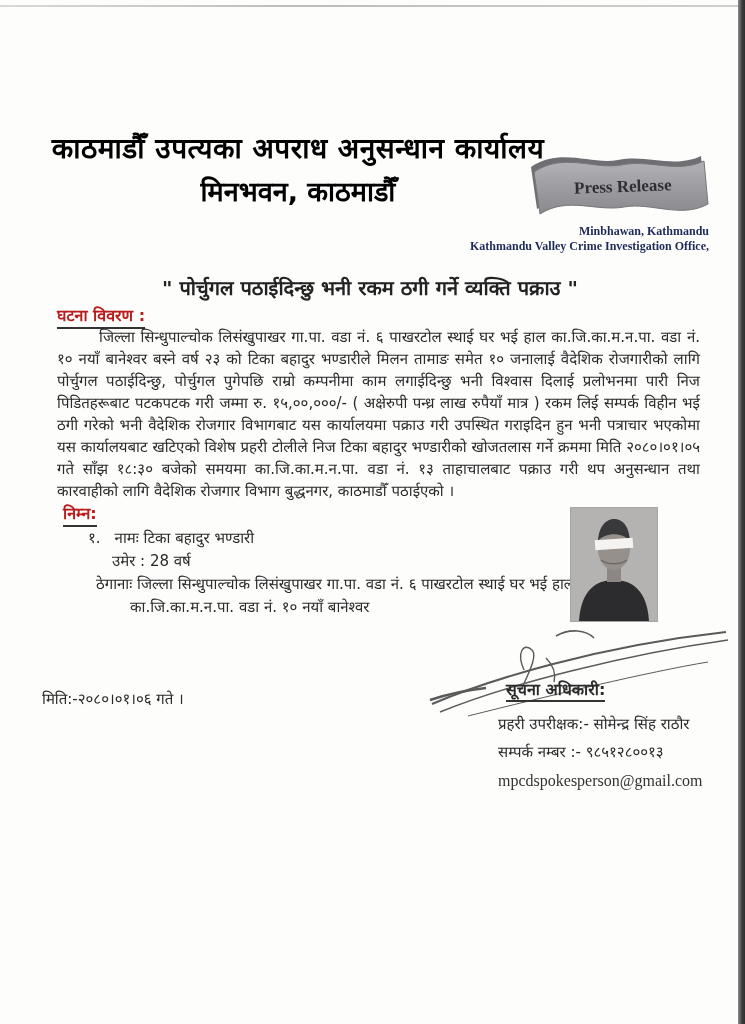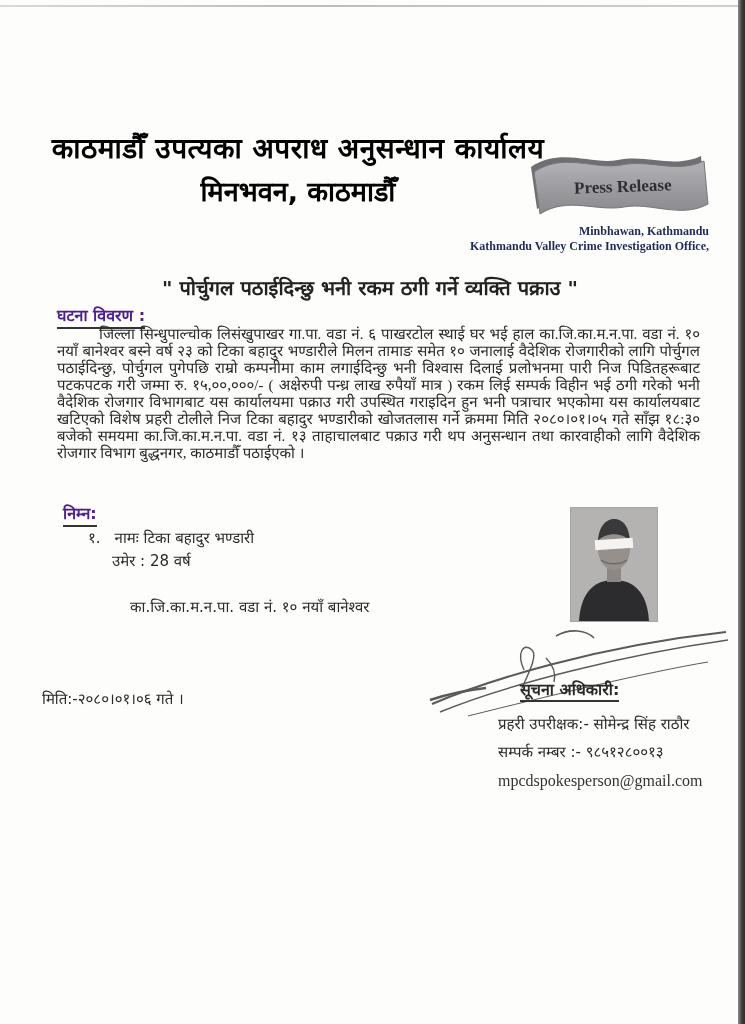--- a/index.html
+++ b/index.html
@@ -68,36 +68,35 @@
     width: 660px;
     text-align: center;
     font-weight: bold;
     font-size: 20px;
     color: #222;
   }
   .section-heading {
     position: absolute;
     font-weight: bold;
     font-size: 16px;
-    color: #4c1d95;
+    color: #b91c1c;
     border-bottom: 2px solid #333;
     padding-bottom: 1px;
   }
   .incident-heading { top: 304px; left: 57px; }
   .incident-body {
     position: absolute;
     top: 326px; left: 57px;
     width: 643px;
     font-size: 15px;
-    line-height: 17px;
+    line-height: 22px;
     text-align: justify;
     text-indent: 42px;
     color: #2a2a2a;
     margin: 0;
-    font-family: Liberation Serif, serif;
   }
   .details-heading { top: 502px; left: 63px; }
   .detail-line {
     position: absolute;
     font-size: 15px;
     color: #2a2a2a;
     white-space: nowrap;
   }
   .d-name { top: 527px; left: 88px; }
   .d-age { top: 550px; left: 112px; }
@@ -122,21 +121,21 @@
     top: 678px; left: 498px;
     width: 235px;
     font-size: 15px;
     color: #2a2a2a;
   }
   .officer-block .officer-heading {
     display: inline-block;
     font-weight: bold;
     font-size: 16px;
     border-bottom: 2px solid #333;
-    margin-left: 22px;
+    margin-left: 8px;
     margin-bottom: 8px;
   }
   .officer-block .row { line-height: 28px; white-space: nowrap; }
   .officer-block .email-row {
     font-family: "Liberation Serif", "DejaVu Serif", serif;
     font-size: 16px;
     line-height: 30px;
     color: #333;
   }
   .date-line {
@@ -194,20 +193,21 @@
   <div class="section-heading incident-heading">घटना विवरण :</div>
 
   <p class="incident-body">जिल्ला सिन्धुपाल्चोक लिसंखुपाखर गा.पा. वडा नं. ६ पाखरटोल स्थाई घर भई हाल का.जि.का.म.न.पा. वडा नं. १० नयाँ बानेश्वर बस्ने वर्ष २३ को टिका बहादुर भण्डारीले मिलन तामाङ समेत १० जनालाई वैदेशिक रोजगारीको लागि पोर्चुगल पठाईदिन्छु, पोर्चुगल पुगेपछि राम्रो कम्पनीमा काम लगाईदिन्छु भनी विश्वास दिलाई प्रलोभनमा पारी निज पिडितहरूबाट पटकपटक गरी जम्मा रु. १५,००,०००/- ( अक्षेरुपी पन्ध्र लाख रुपैयाँ मात्र ) रकम लिई सम्पर्क विहीन भई ठगी गरेको भनी वैदेशिक रोजगार विभागबाट यस कार्यालयमा पक्राउ गरी उपस्थित गराइदिन हुन भनी पत्राचार भएकोमा यस कार्यालयबाट खटिएको विशेष प्रहरी टोलीले निज टिका बहादुर भण्डारीको खोजतलास गर्ने क्रममा मिति २०८०।०१।०५ गते साँझ १८:३० बजेको समयमा का.जि.का.म.न.पा. वडा नं. १३ ताहाचालबाट पक्राउ गरी  थप अनुसन्धान तथा कारवाहीको लागि वैदेशिक रोजगार विभाग बुद्धनगर, काठमाडौँ पठाईएको ।</p>
 
   <div class="section-heading details-heading">निम्न:</div>
 
   <div class="detail-line d-name">
     <span class="item-num">१.</span><span>नामः टिका बहादुर भण्डारी</span>
   </div>
   <div class="detail-line d-age">उमेर : 28 वर्ष</div>
+  <div class="detail-line d-addr1">ठेगानाः जिल्ला सिन्धुपाल्चोक लिसंखुपाखर गा.पा. वडा नं. ६ पाखरटोल स्थाई घर भई हाल</div>
   <div class="detail-line d-addr2">का.जि.का.म.न.पा. वडा नं. १० नयाँ बानेश्वर</div>
 
   <div class="suspect-photo">
     <svg width="86" height="113" viewBox="0 0 86 113">
       <rect x="0" y="0" width="86" height="113" fill="#b5b3b1"></rect>
       <path d="M8,113 C10,82 25,72 43,72 C61,72 76,82 78,113 Z" fill="#2c2c2e"></path>
       <rect x="36" y="58" width="14" height="16" fill="#8d8784"></rect>
       <ellipse cx="43" cy="41" rx="16" ry="21" fill="#96908c"></ellipse>
       <path d="M27,33 C28,17 36,11 43,11 C51,11 58,17 59,33 C52,24 34,24 27,33 Z" fill="#39393b"></path>
       <rect x="24" y="31" width="38" height="10" fill="#f4f3f1" transform="rotate(-4 43 36)"></rect>

